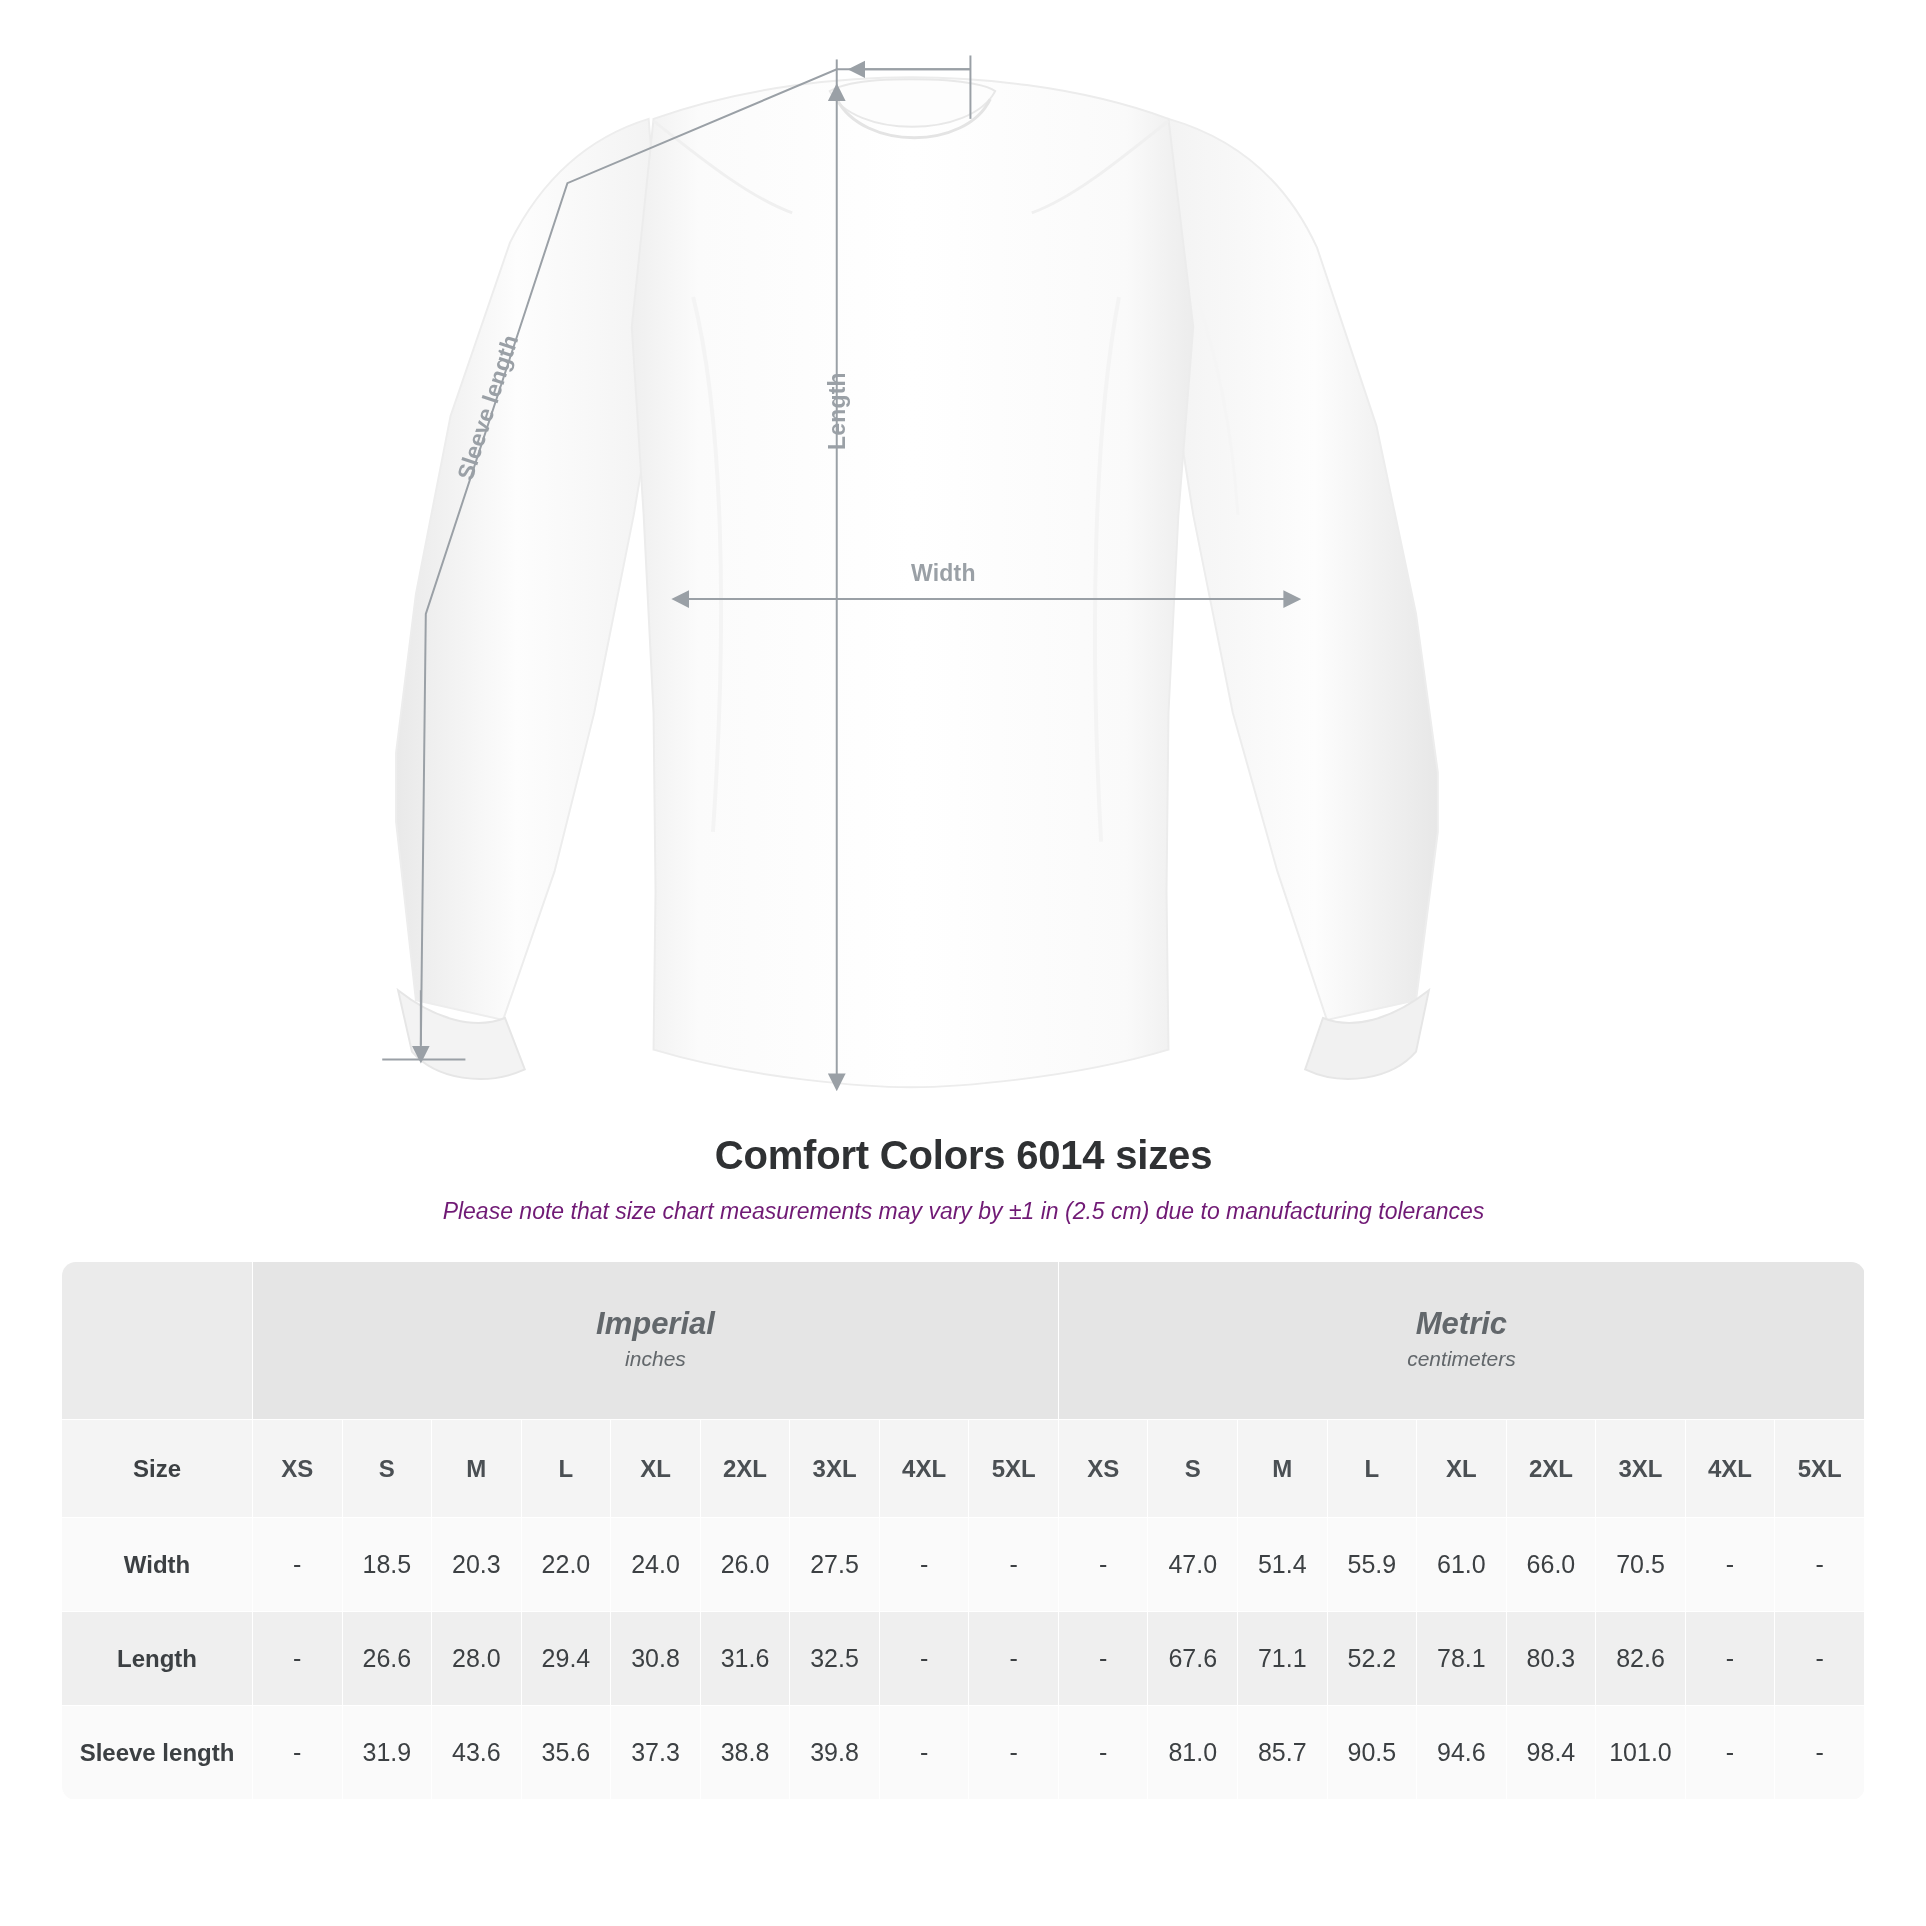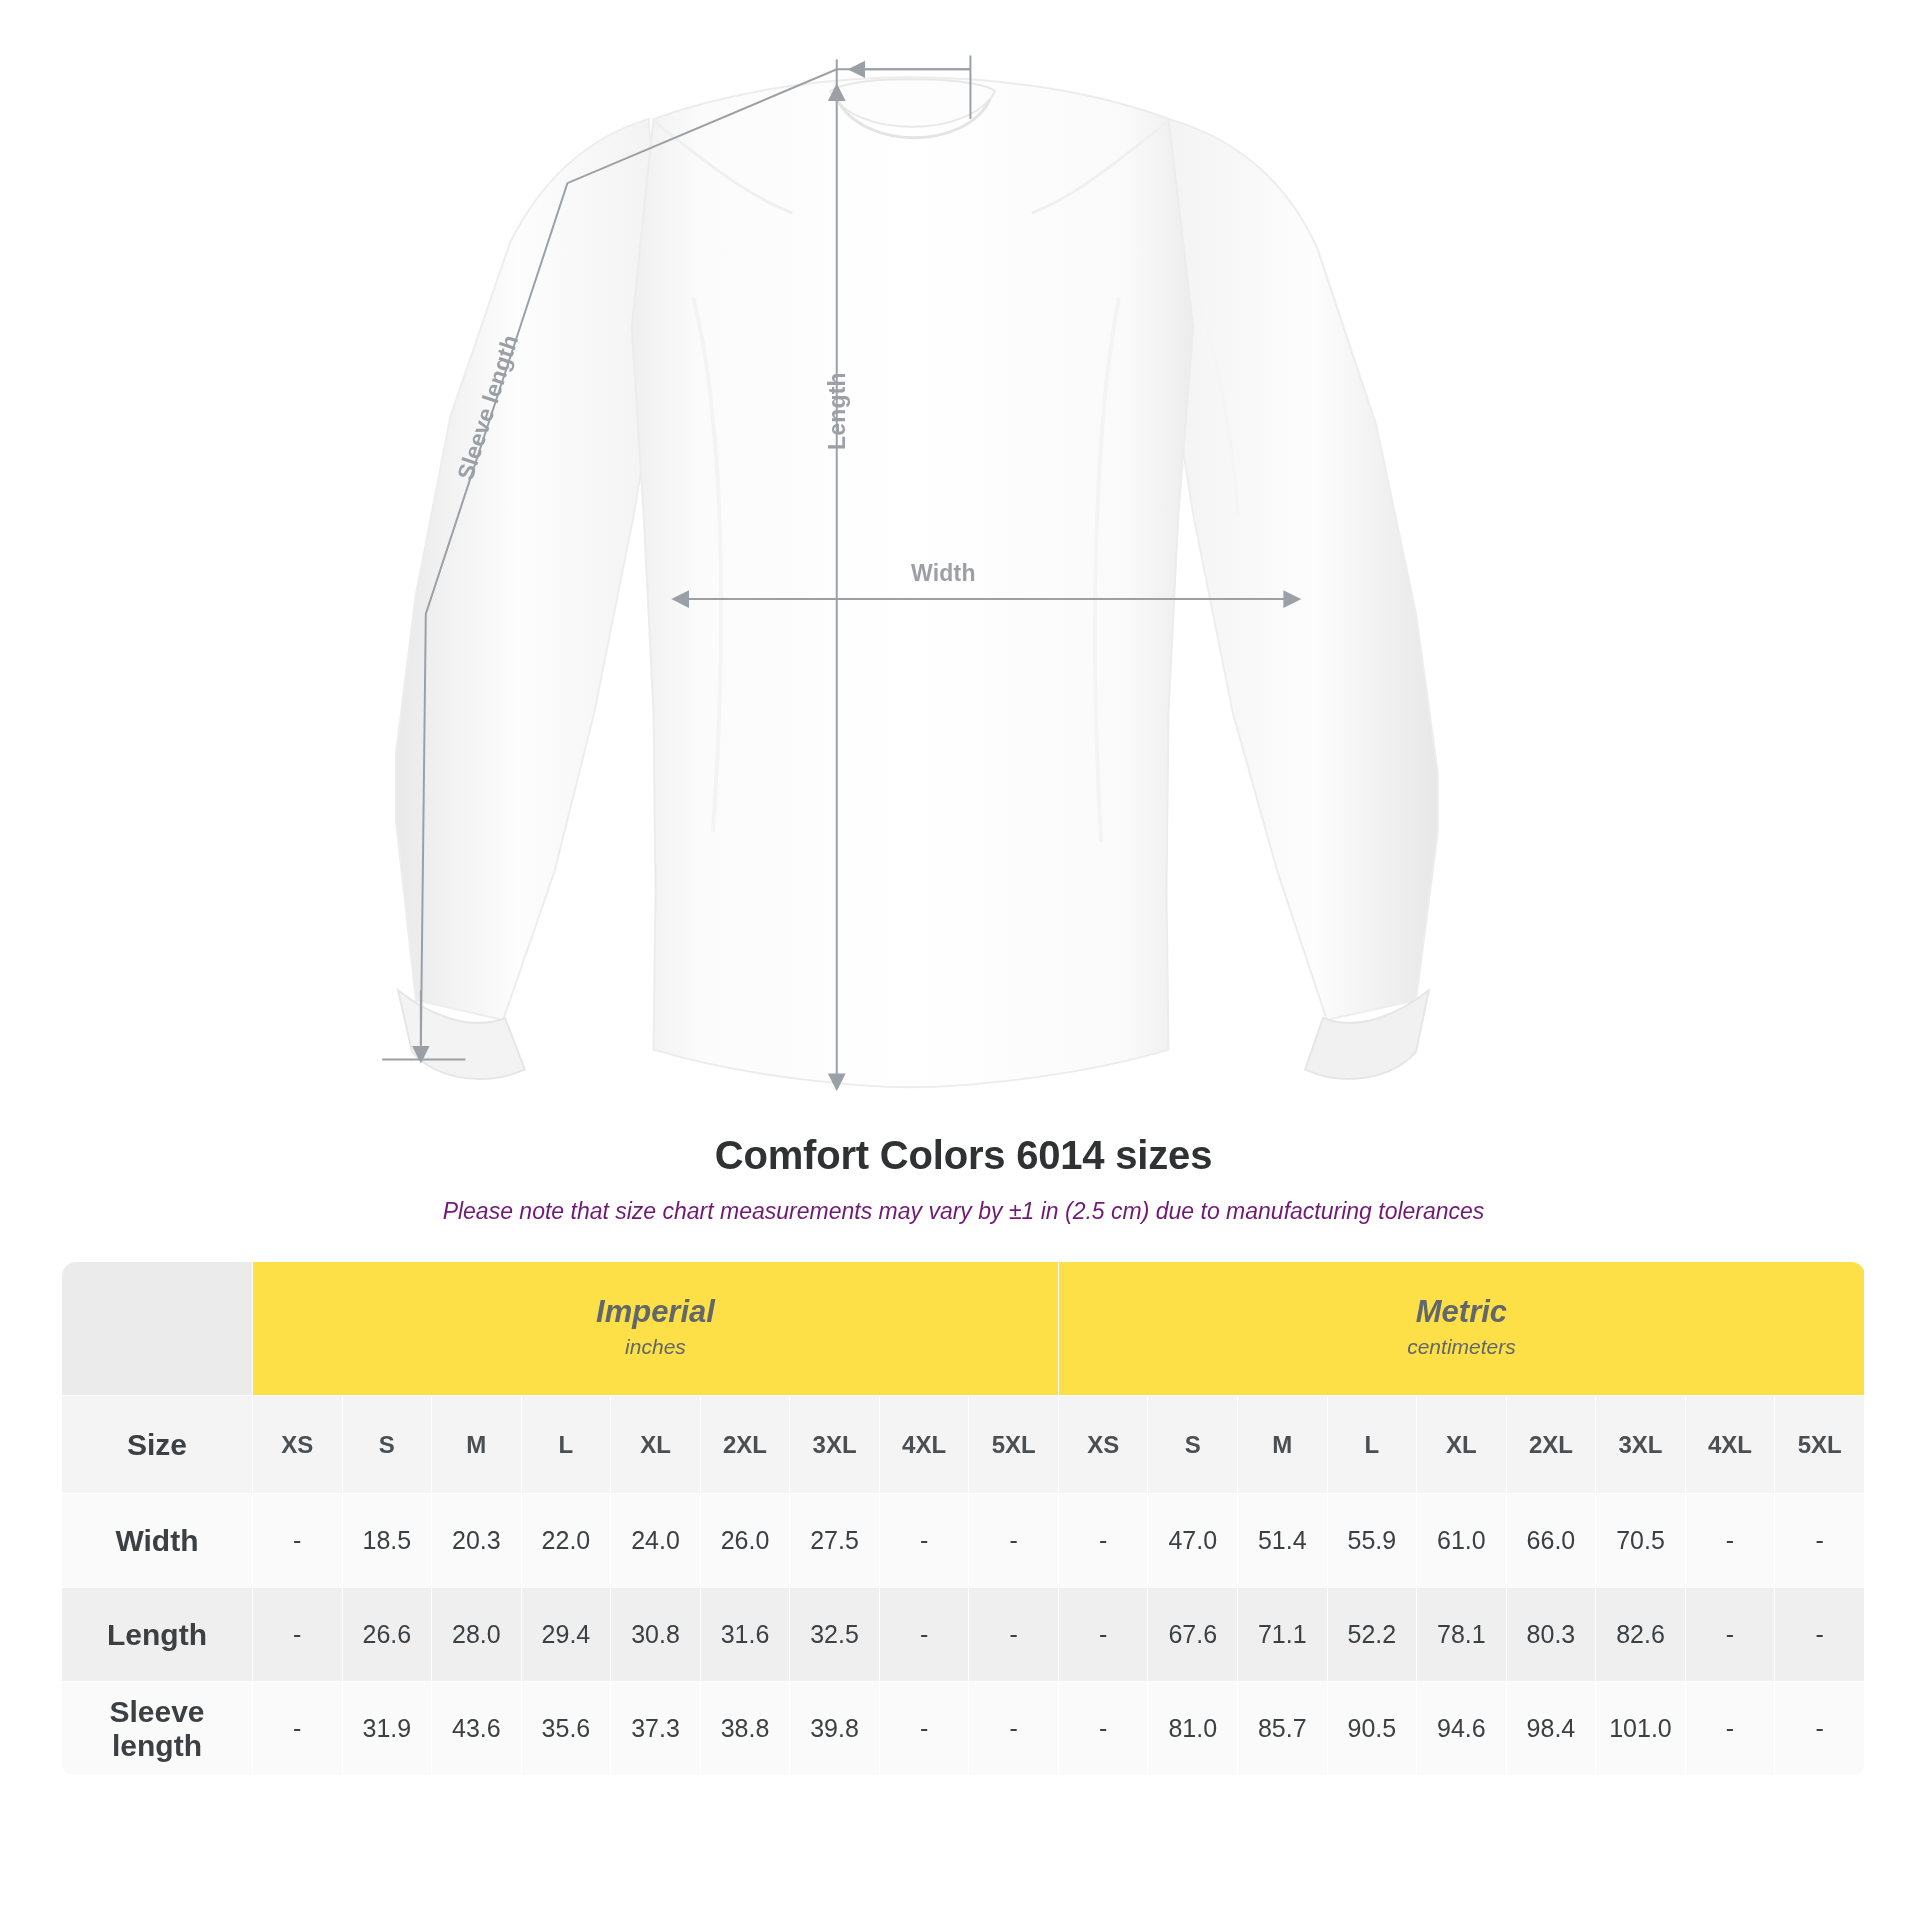--- a/index.html
+++ b/index.html
@@ -83,23 +83,23 @@
     width: 1804px;
     table-layout: fixed;
   }
   table.size-table td,
   table.size-table th {
     border: 1px solid #ffffff;
     text-align: center;
     vertical-align: middle;
   }
   .unit-head {
-    background: #fde047;
+    background: #e5e5e5;
     height: 133px;
-    padding: 0;
+    padding: 12px;
   }
   .unit-head .unit-name {
     font-size: 31px;
     font-style: italic;
     font-weight: bold;
     color: #62676b;
     line-height: 1.15;
   }
   .unit-head .unit-sub {
     font-size: 21px;
@@ -124,21 +124,21 @@
     color: #3c4043;
     background: #fafafa;
   }
   tr.data-row.alt td {
     background: #efefef;
   }
   tr.data-row td.row-label,
   tr.head-row td.row-label {
     font-weight: bold;
     color: #3c4043;
-    font-size: 30px;
+    font-size: 24px;
   }
   .first-col { width: 188px; }
   .radius-tl { border-top-left-radius: 14px; }
   .radius-tr { border-top-right-radius: 14px; }
   .radius-bl { border-bottom-left-radius: 14px; }
   .radius-br { border-bottom-right-radius: 14px; }
 </style>
 </head>
 <body>
 

